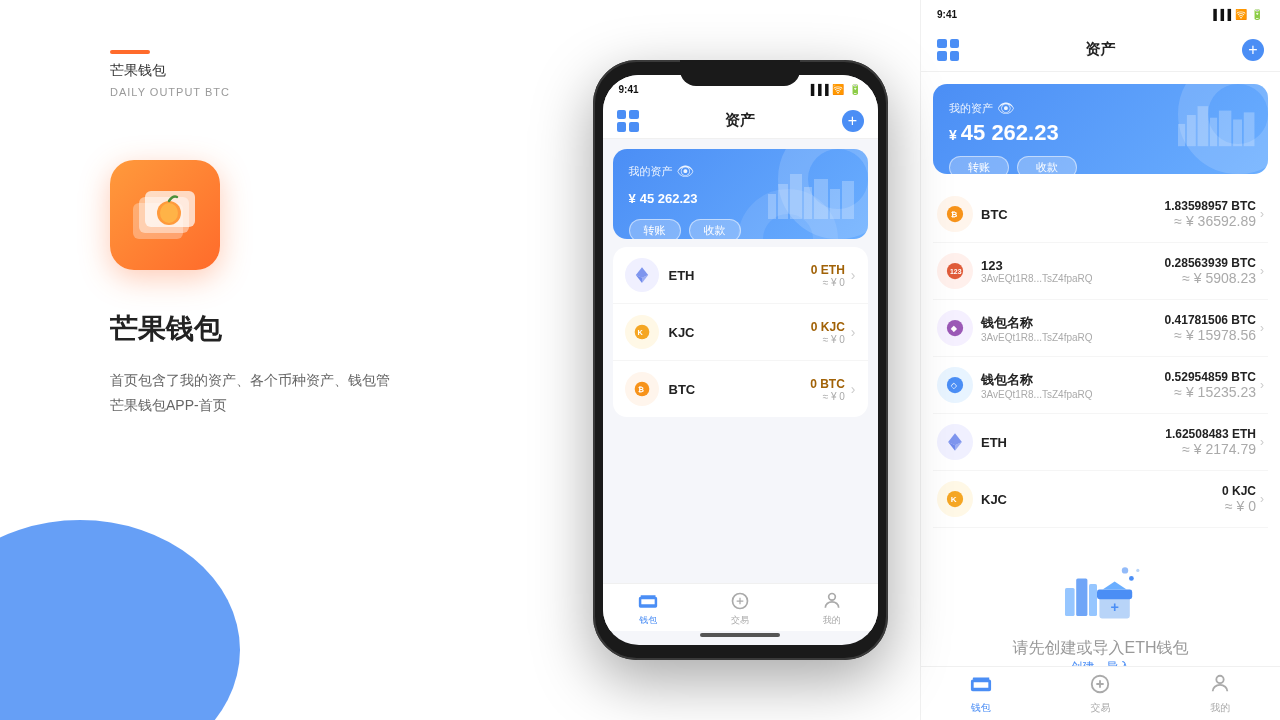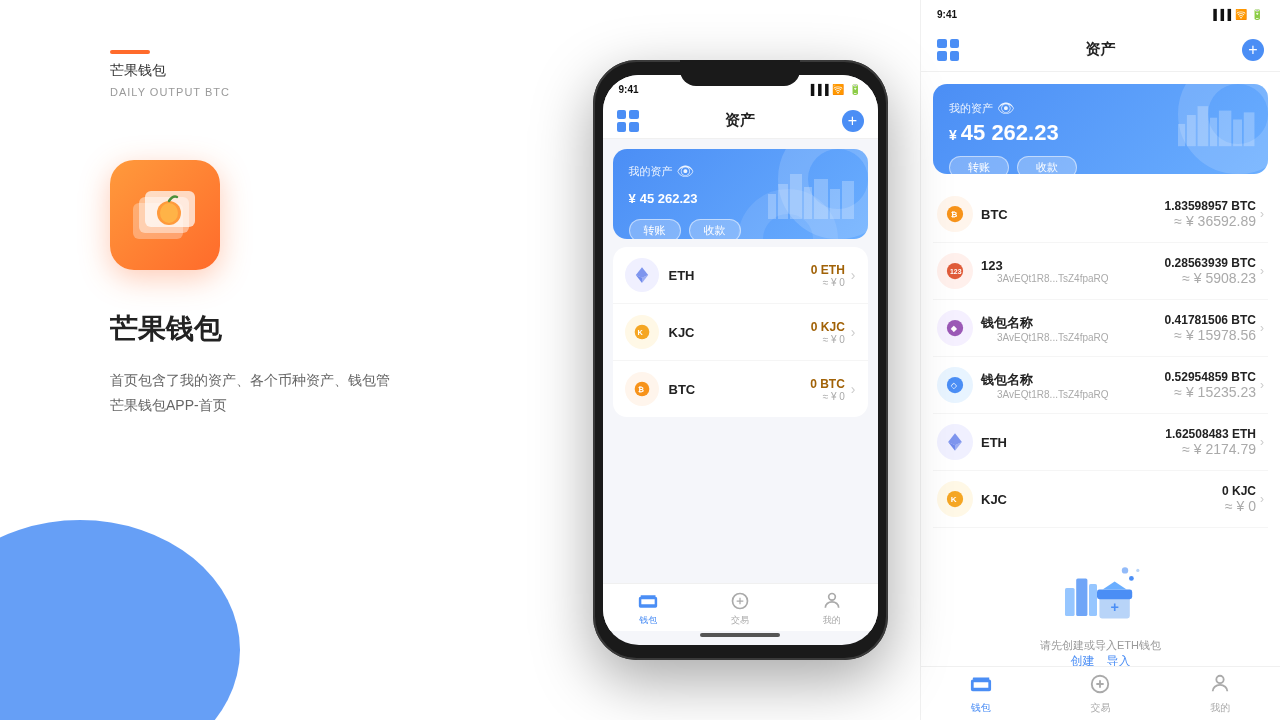--- a/index.html
+++ b/index.html
@@ -423,21 +423,20 @@
       flex: 1;
     }
     .rp-coin-name {
       font-size: 13px;
       font-weight: 600;
       color: #222;
     }
     .rp-coin-addr {
       font-size: 10px;
       color: #aaa;
-      margin-left: 16px;
     }
     .rp-coin-balance {
       text-align: right;
       font-size: 11px;
     }
     .rp-coin-bal-main {
       color: #222;
       font-weight: 600;
       font-size: 12px;
     }
@@ -457,21 +456,21 @@
       flex-direction: column;
       align-items: center;
       padding: 20px 0 10px;
     }
     .empty-icon {
       width: 80px;
       height: 80px;
       margin-bottom: 10px;
     }
     .empty-text {
-      font-size: 11px;
+      font-size: 16px;
       color: #999;
     }
     .empty-links {
       display: flex;
       gap: 12px;
     }
     .empty-link {
       font-size: 12px;
       color: #4b8ef5;
       cursor: pointer;

